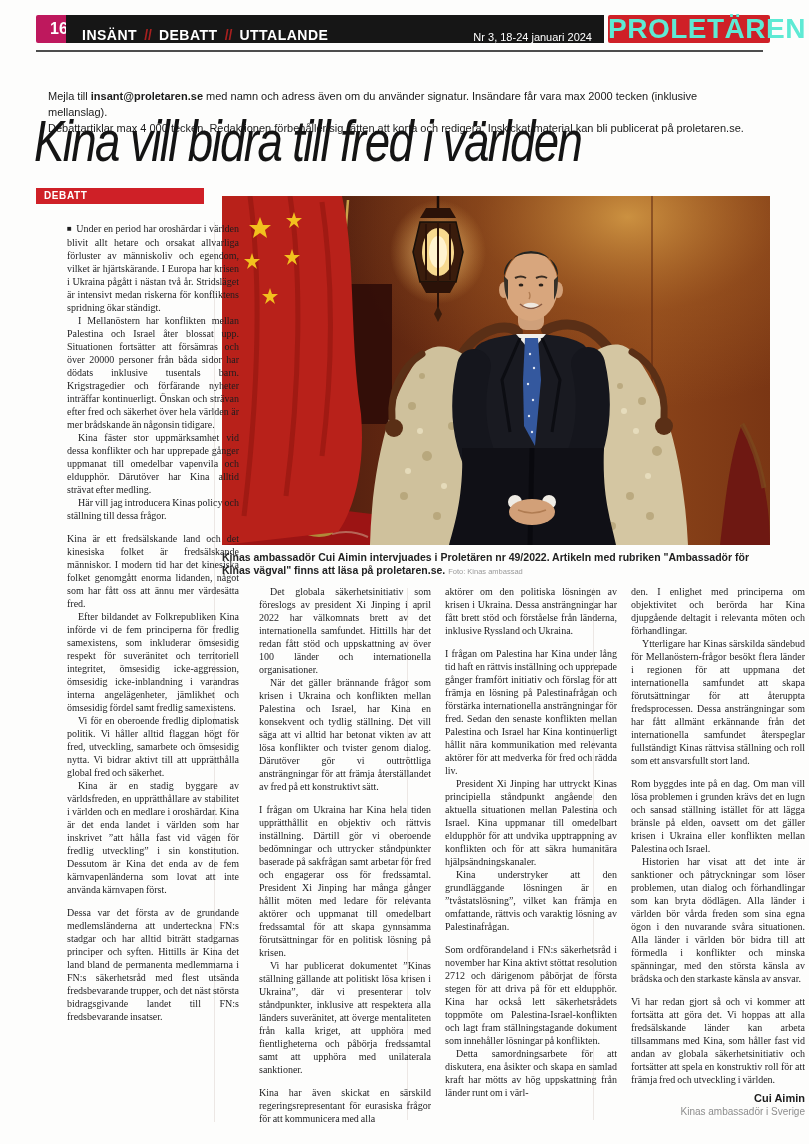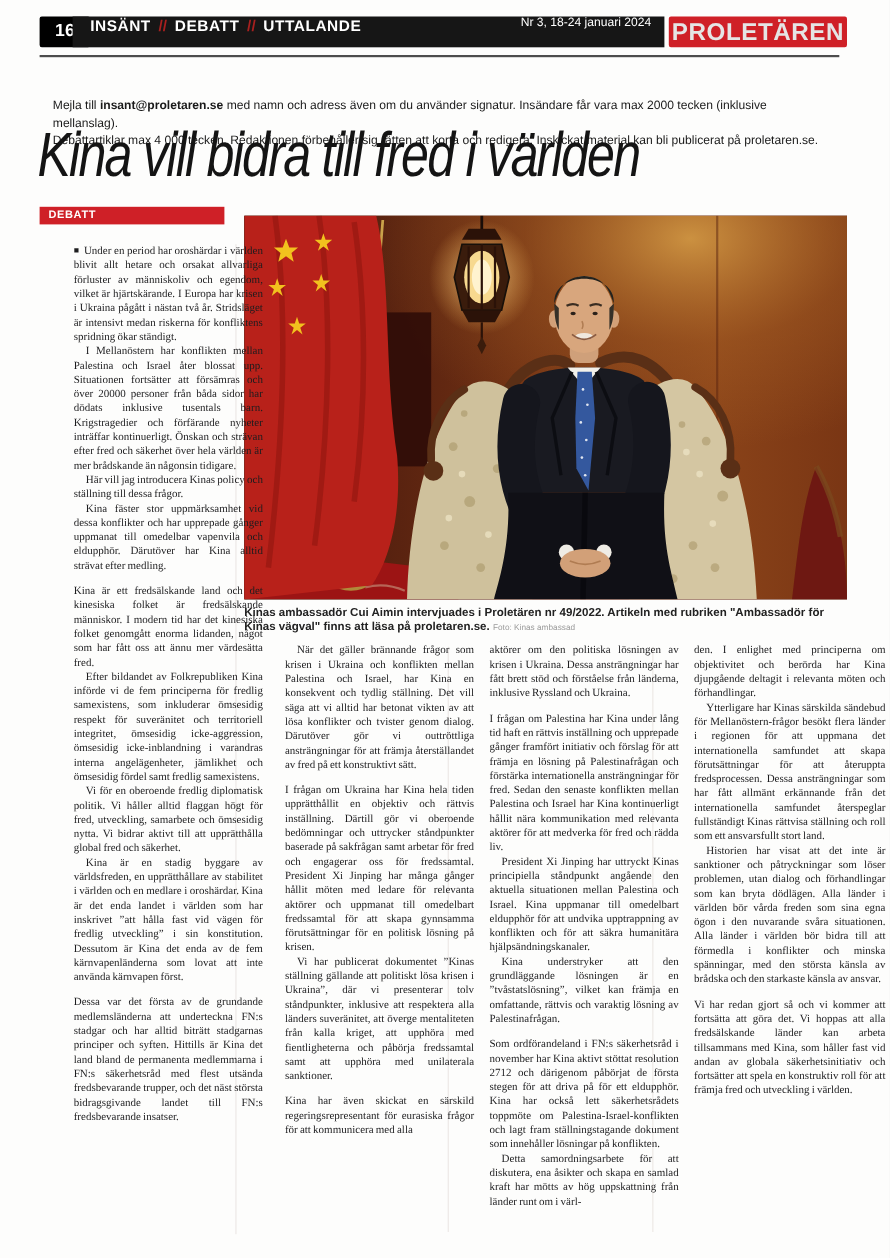--- a/index.html
+++ b/index.html
@@ -1,30 +1,30 @@
 <!DOCTYPE html>
 <html><head>
 <meta charset="utf-8">
 <style>
   html,body{margin:0;padding:0;background:#e8e8e8;}
   .page{position:relative;width:809px;height:1144px;background:#fdfdfc;margin:0 auto;
         overflow:hidden;font-family:"Liberation Sans",sans-serif;color:#1c1c1e;}
   
-  .pagenum{position:absolute;left:36px;top:15px;width:46px;height:28px;background:#000000;
+  .pagenum{position:absolute;left:36px;top:15px;width:46px;height:28px;background:#be185d;
            color:#fff;font-weight:bold;font-size:16px;line-height:28px;text-align:center;
            border-radius:2px;}
   .barstrip{position:absolute;left:66px;top:15px;width:538px;height:28px;background:#161616;
-            display:flex;align-items:flex-start;justify-content:space-between;box-sizing:border-box;
+            display:flex;align-items:flex-end;justify-content:space-between;box-sizing:border-box;
             padding:0 12px 0 16px;}
   .sections{display:flex;align-items:center;gap:7px;}
   .sec{color:#fff;font-weight:bold;font-size:14px;letter-spacing:.5px;}
   .sep{color:#a8201f;font-weight:bold;font-size:14px;}
   .issue{color:#fff;font-size:11px;}
   .brand{position:absolute;left:608px;top:15px;width:162px;height:28px;background:#cf2027;
-         color:#e5e5e5;font-weight:bold;font-size:22px;line-height:28px;text-align:center;
+         color:#5eead4;font-weight:bold;font-size:28px;line-height:28px;text-align:center;
          letter-spacing:.5px;border-radius:2px;}
   .rule{position:absolute;left:36px;top:50px;width:727px;height:2px;background:#4d4d4d;}
   
   .note{position:absolute;left:36px;top:76px;width:710px;margin:12px;font-size:11px;
         line-height:16px;color:#1a1a1a;}
   .noteline{display:block;}
   .note b{font-weight:bold;}
   
   .headline{position:absolute;left:34px;top:108px;margin:0;font-family:"Liberation Sans",sans-serif;
             font-style:italic;font-weight:500;font-size:57px;letter-spacing:-2px;color:#141414;
@@ -207,43 +207,49 @@
   </figure>
   <figcaption class="caption"><span>Kinas ambassadör Cui Aimin intervjuades i Proletären nr 49/2022. Artikeln med rubriken "Ambassadör för Kinas vägval" finns att läsa på proletaren.se.</span> <span class="credit">Foto: Kinas ambassad</span></figcaption>
 
   <div class="colsep" style="left:214px;top:222px;height:900px;"></div>
   <div class="colsep" style="left:407px;top:588px;height:532px;"></div>
   <div class="colsep" style="left:593px;top:588px;height:532px;"></div>
 
   <div class="col col1">
       <p><span class="bullet">■</span>Under en period har oroshärdar i världen blivit allt hetare och orsakat allvarliga förluster av människoliv och egendom, vilket är hjärtskärande. I Europa har krisen i Ukraina pågått i nästan två år. Stridsläget är intensivt medan riskerna för konfliktens spridning ökar ständigt.</p>
       <p class="indent">I Mellanöstern har konflikten mellan Palestina och Israel åter blossat upp. Situationen fortsätter att försämras och över 20000 personer från båda sidor har dödats inklusive tusentals barn. Krigstragedier och förfärande nyheter inträffar kontinuerligt. Önskan och strävan efter fred och säkerhet över hela världen är mer brådskande än någonsin tidigare.</p>
+      <p class="indent">Kina fäster stor uppmärksamhet vid dessa konflikter och har upprepade gånger uppmanat till omedelbar vapenvila och eldupphör. Därutöver har Kina alltid strävat efter medling.</p>
       <p class="indent">Här vill jag introducera Kinas policy och ställning till dessa frågor.</p>
-      <p class="indent">Kina fäster stor uppmärksamhet vid dessa konflikter och har upprepade gånger uppmanat till omedelbar vapenvila och eldupphör. Därutöver har Kina alltid strävat efter medling.</p>
       <p class="spaced"><b>Kina är ett fredsälskande</b> land och det kinesiska folket är fredsälskande människor. I modern tid har det kinesiska folket genomgått enorma lidanden, något som har fått oss att ännu mer värdesätta fred.</p>
       <p class="indent">Efter bildandet av Folkrepubliken Kina införde vi de fem principerna för fredlig samexistens, som inkluderar ömsesidig respekt för suveränitet och territoriell integritet, ömsesidig icke-aggression, ömsesidig icke-inblandning i varandras interna angelägenheter, jämlikhet och ömsesidig fördel samt fredlig samexistens.</p>
       <p class="indent">Vi för en oberoende fredlig diplomatisk politik. Vi håller alltid flaggan högt för fred, utveckling, samarbete och ömsesidig nytta. Vi bidrar aktivt till att upprätthålla global fred och säkerhet.</p>
       <p class="indent">Kina är en stadig byggare av världsfreden, en upprätthållare av stabilitet i världen och en medlare i oroshärdar. Kina är det enda landet i världen som har inskrivet ”att hålla fast vid vägen för fredlig utveckling” i sin konstitution. Dessutom är Kina det enda av de fem kärnvapenländerna som lovat att inte använda kärnvapen först.</p>
       <p class="spaced"><b>Dessa var det första</b> av de grundande medlemsländerna att underteckna FN:s stadgar och har alltid biträtt stadgarnas principer och syften. Hittills är Kina det land bland de permanenta medlemmarna i FN:s säkerhetsråd med flest utsända fredsbevarande trupper, och det näst största bidragsgivande landet till FN:s fredsbevarande insatser.</p>
     </div>
   <div class="col col2">
+      <p class="indent">Det globala säkerhetsinitiativ som föreslogs av president Xi Jinping i april 2022 har välkomnats brett av det internationella samfundet. Hittills har det redan fått stöd och uppskattning av över 100 länder och internationella organisationer.</p>
       <p class="indent">När det gäller brännande frågor som krisen i Ukraina och konflikten mellan Palestina och Israel, har Kina en konsekvent och tydlig ställning. Det vill säga att vi alltid har betonat vikten av att lösa konflikter och tvister genom dialog. Därutöver gör vi outtröttliga ansträngningar för att främja återställandet av fred på ett konstruktivt sätt.</p>
       <p class="spaced"><b>I frågan om Ukraina</b> har Kina hela tiden upprätthållit en objektiv och rättvis inställning. Därtill gör vi oberoende bedömningar och uttrycker ståndpunkter baserade på sakfrågan samt arbetar för fred och engagerar oss för fredssamtal. President Xi Jinping har många gånger hållit möten med ledare för relevanta aktörer och uppmanat till omedelbart fredssamtal för att skapa gynnsamma förutsättningar för en politisk lösning på krisen.</p>
       <p class="indent">Vi har publicerat dokumentet ”Kinas ställning gällande att politiskt lösa krisen i Ukraina”, där vi presenterar tolv ståndpunkter, inklusive att respektera alla länders suveränitet, att överge mentaliteten från kalla kriget, att upphöra med fientligheterna och påbörja fredssamtal samt att upphöra med unilaterala sanktioner.</p>
       <p class="spaced"><b>Kina har även skickat</b> en särskild regeringsrepresentant för eurasiska frågor för att kommunicera med alla</p>
     </div>
   <div class="col col3">
       <p>aktörer om den politiska lösningen av krisen i Ukraina. Dessa ansträngningar har fått brett stöd och förståelse från länderna, inklusive Ryssland och Ukraina.</p>
       <p class="spaced"><b>I frågan om Palestina</b> har Kina under lång tid haft en rättvis inställning och upprepade gånger framfört initiativ och förslag för att främja en lösning på Palestinafrågan och förstärka internationella ansträngningar för fred. Sedan den senaste konflikten mellan Palestina och Israel har Kina kontinuerligt hållit nära kommunikation med relevanta aktörer för att medverka för fred och rädda liv.</p>
       <p class="indent">President Xi Jinping har uttryckt Kinas principiella ståndpunkt angående den aktuella situationen mellan Palestina och Israel. Kina uppmanar till omedelbart eldupphör för att undvika upptrappning av konflikten och för att säkra humanitära hjälpsändningskanaler.</p>
       <p class="indent">Kina understryker att den grundläggande lösningen är en ”tvåstatslösning”, vilket kan främja en omfattande, rättvis och varaktig lösning av Palestinafrågan.</p>
       <p class="spaced"><b>Som ordförandeland</b> i FN:s säkerhetsråd i november har Kina aktivt stöttat resolution 2712 och därigenom påbörjat de första stegen för att driva på för ett eldupphör. Kina har också lett säkerhetsrådets toppmöte om Palestina-Israel-konflikten och lagt fram ställningstagande dokument som innehåller lösningar på konflikten.</p>
       <p class="indent">Detta samordningsarbete för att diskutera, ena åsikter och skapa en samlad kraft har mötts av hög uppskattning från länder runt om i värl-</p>
     </div>
   <div class="col col4">
     <div>
         <p>den. I enlighet med principerna om objektivitet och berörda har Kina djupgående deltagit i relevanta möten och förhandlingar.</p>
         <p class="indent">Ytterligare har Kinas särskilda sändebud för Mellanöstern-frågor besökt flera länder i regionen för att uppmana det internationella samfundet att skapa förutsättningar för att återuppta fredsprocessen. Dessa ansträngningar som har fått allmänt erkännande från det internationella samfundet återspeglar fullständigt Kinas rättvisa ställning och roll som ett ansvarsfullt stort land.</p>
+        <p class="spaced"><b>Rom byggdes inte på</b> en dag. Om man vill lösa problemen i grunden krävs det en lugn och sansad ställning istället för att lägga bränsle på elden, oavsett om det gäller krisen i Ukraina eller konflikten mellan Palestina och Israel.</p>
         <p class="indent">Historien har visat att det inte är sanktioner och påtryckningar som löser problemen, utan dialog och förhandlingar som kan bryta dödlägen. Alla länder i världen bör vårda freden som sina egna ögon i den nuvarande svåra situationen. Alla länder i världen bör bidra till att förmedla i konflikter och minska spänningar, med den största känsla av brådska och den starkaste känsla av ansvar.</p>
         <p class="spaced"><b>Vi har redan gjort så</b> och vi kommer att fortsätta att göra det. Vi hoppas att alla fredsälskande länder kan arbeta tillsammans med Kina, som håller fast vid andan av globala säkerhetsinitiativ och fortsätter att spela en konstruktiv roll för att främja fred och utveckling i världen.</p>
       </div>
+    <div class="signature">
+      <div class="sig-name">Cui Aimin</div>
+      <div class="sig-title">Kinas ambassadör i Sverige</div>
+    </div>
   </div>
 </div>
 
 </body></html>

